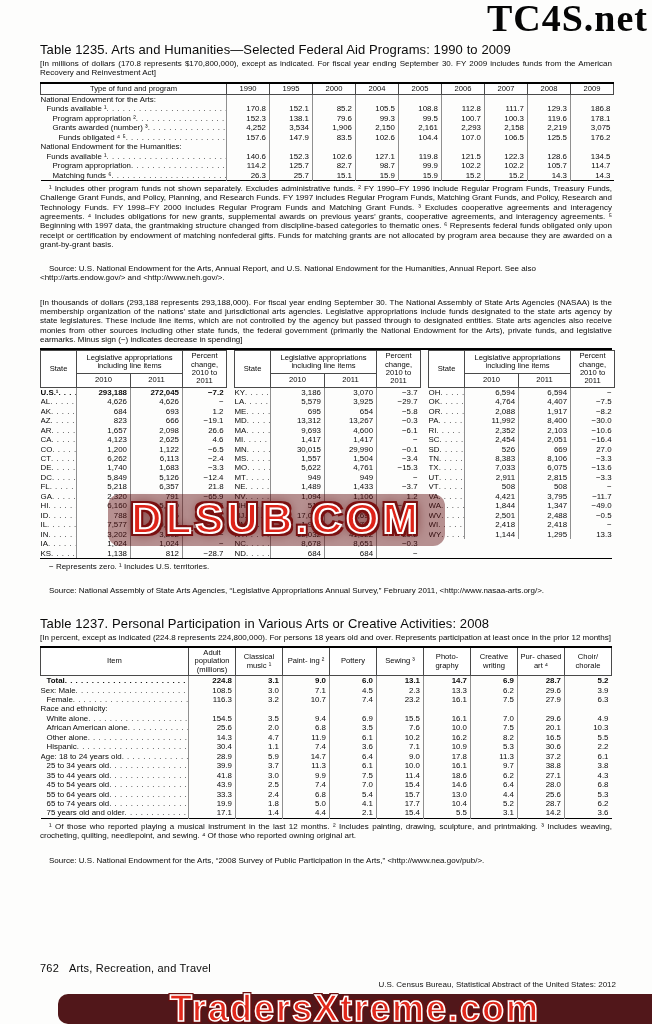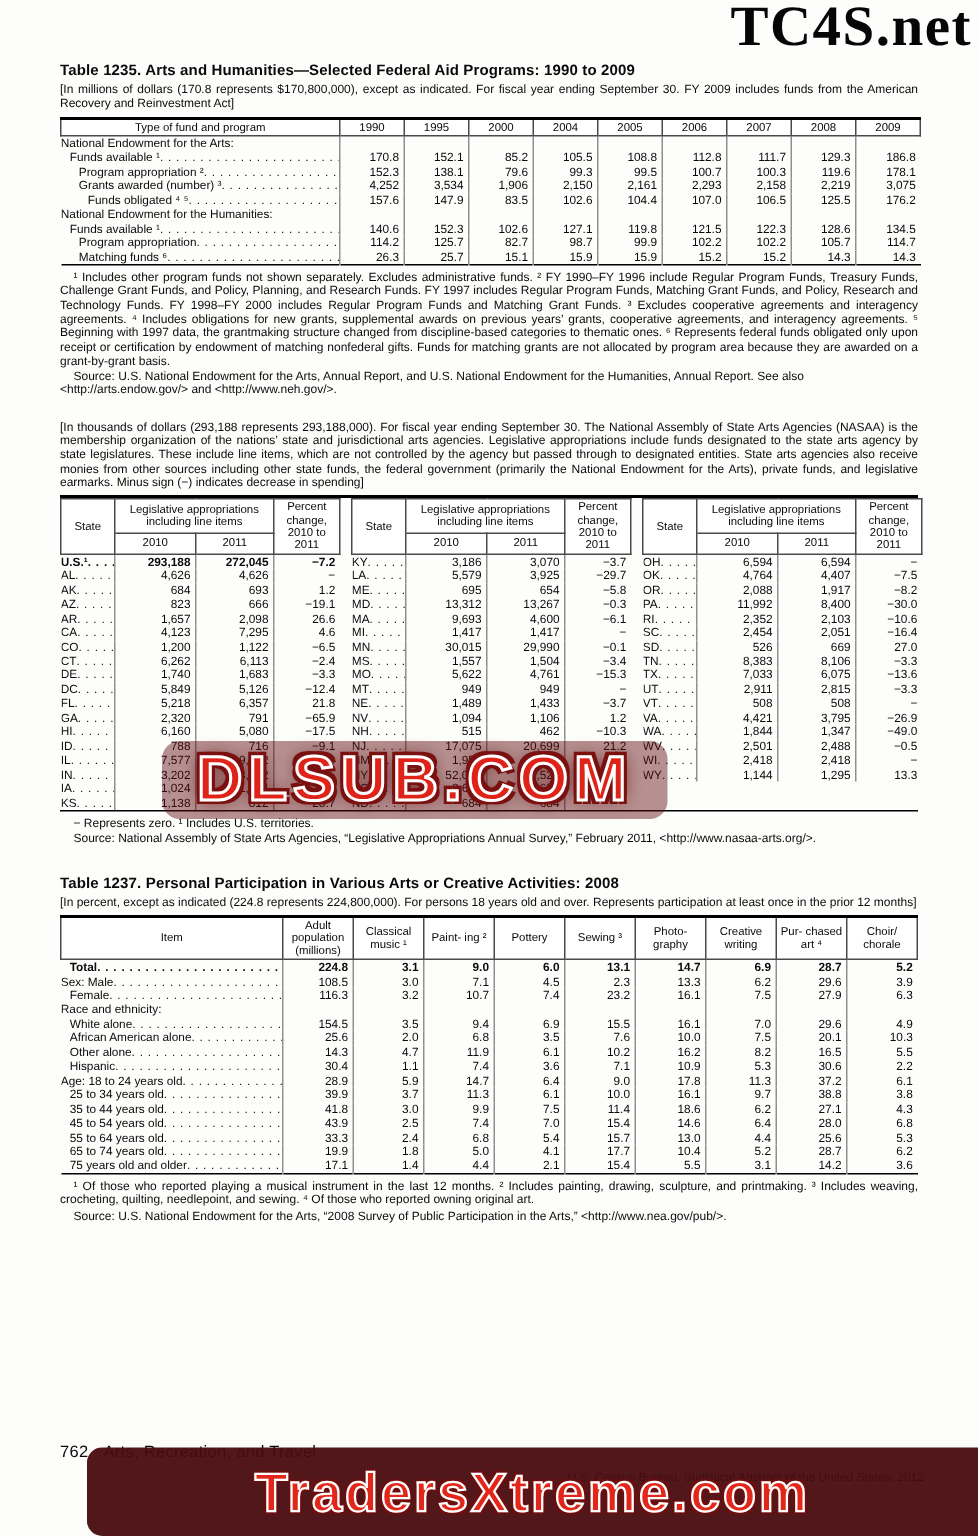--- a/index.html
+++ b/index.html
@@ -6,24 +6,24 @@
   html,body { width:652px; height:1024px; }
   body {
     background:#fdfdfc;
     font-family:"Liberation Sans", sans-serif;
     color:#0a0a0a;
     position:relative;
     overflow:hidden;
   }
   .content { padding:42px 40px 0 40px; position:relative; }
 
-  .tbl-title { font-size:10px; font-weight:700; letter-spacing:.1px; margin-bottom:2px; }
+  .tbl-title { font-size:13px; font-weight:400; letter-spacing:.1px; margin-bottom:2px; }
   .tbl-note  { font-size:8px; line-height:9.3px; text-align:justify; margin:1px 0 4px 0; }
   .fn  { font-size:8px; line-height:9.3px; text-align:justify; margin-top:3px; text-indent:9px; }
-  .src { font-size:8px; line-height:9.3px; margin-top:1px; text-indent:9px; }
+  .src { font-size:8px; line-height:9.3px; margin-top:15px; text-indent:9px; }
 
   table { border-collapse:collapse; table-layout:fixed; width:100%; }
   .boxed { border-top:2px solid #000; border-bottom:1.3px solid #000; }
   thead th {
     border:1px solid #4a4a4a;
     font-size:7.6px; line-height:8.4px; font-weight:400;
     text-align:center; vertical-align:middle; padding:1px 2px;
     background:#fff;
   }
   thead { border-bottom:1.2px solid #000; }
@@ -53,21 +53,21 @@
     position:absolute; top:494px; left:108px; width:337px; z-index:9;
     text-align:center; font-weight:700; font-size:42px; letter-spacing:4px;
     color:#df2318;
     -webkit-text-stroke:2px #ffffff;
     text-shadow: 3px 3px 0 #7a1010, -3px 3px 0 #7a1010, 3px -3px 0 #7a1010, -3px -3px 0 #7a1010, 0 0 12px #5c0a0a;
     background:rgba(96,12,14,0.45);
     border-radius:12px;
     padding:1px 0 3px 0;
   }
   .wm-banner {
-    position:absolute; left:58px; right:0; bottom:0; height:59px; z-index:10;
+    position:absolute; left:58px; right:0; bottom:0; height:30px; z-index:10;
     background:rgba(72,11,14,0.95);
     border-radius:10px 0 0 10px;
     display:flex; align-items:center; justify-content:center;
     font-weight:700; font-size:36px; letter-spacing:2px;
     color:#e2271a;
     -webkit-text-stroke:1.5px #ffffff;
     text-shadow: 2px 2px 0 #6d0e0e, -2px 2px 0 #6d0e0e, 2px -2px 0 #6d0e0e, -2px -2px 0 #6d0e0e;
   }
   .page-footer-left {
     position:absolute; left:40px; bottom:50px; z-index:2;
@@ -353,21 +353,21 @@
                 <td class="num">26.6</td>
               </tr>
               <tr>
                 <td class="stub">
                   <div class="stubwrap ind0">
                     <span class="lb">CA</span>
                     <span class="leader"> . . . . . . . . . . . . . . . . . . . . . . . . . . . . . . . . . . . . . . . . . . . . . . . . . . . . . . . . . . . .</span>
                   </div>
                 </td>
                 <td class="num">4,123</td>
-                <td class="num">7,295</td>
+                <td class="num">2,625</td>
                 <td class="num">4.6</td>
               </tr>
               <tr>
                 <td class="stub">
                   <div class="stubwrap ind0">
                     <span class="lb">CO</span>
                     <span class="leader"> . . . . . . . . . . . . . . . . . . . . . . . . . . . . . . . . . . . . . . . . . . . . . . . . . . . . . . . . . . . .</span>
                   </div>
                 </td>
                 <td class="num">1,200</td>
@@ -862,21 +862,21 @@
               </tr>
               <tr>
                 <td class="stub">
                   <div class="stubwrap ind0">
                     <span class="lb">VA</span>
                     <span class="leader"> . . . . . . . . . . . . . . . . . . . . . . . . . . . . . . . . . . . . . . . . . . . . . . . . . . . . . . . . . . . .</span>
                   </div>
                 </td>
                 <td class="num">4,421</td>
                 <td class="num">3,795</td>
-                <td class="num">−26.9</td>
+                <td class="num">−11.7</td>
               </tr>
               <tr>
                 <td class="stub">
                   <div class="stubwrap ind0">
                     <span class="lb">WA</span>
                     <span class="leader"> . . . . . . . . . . . . . . . . . . . . . . . . . . . . . . . . . . . . . . . . . . . . . . . . . . . . . . . . . . . .</span>
                   </div>
                 </td>
                 <td class="num">1,844</td>
                 <td class="num">1,347</td>

